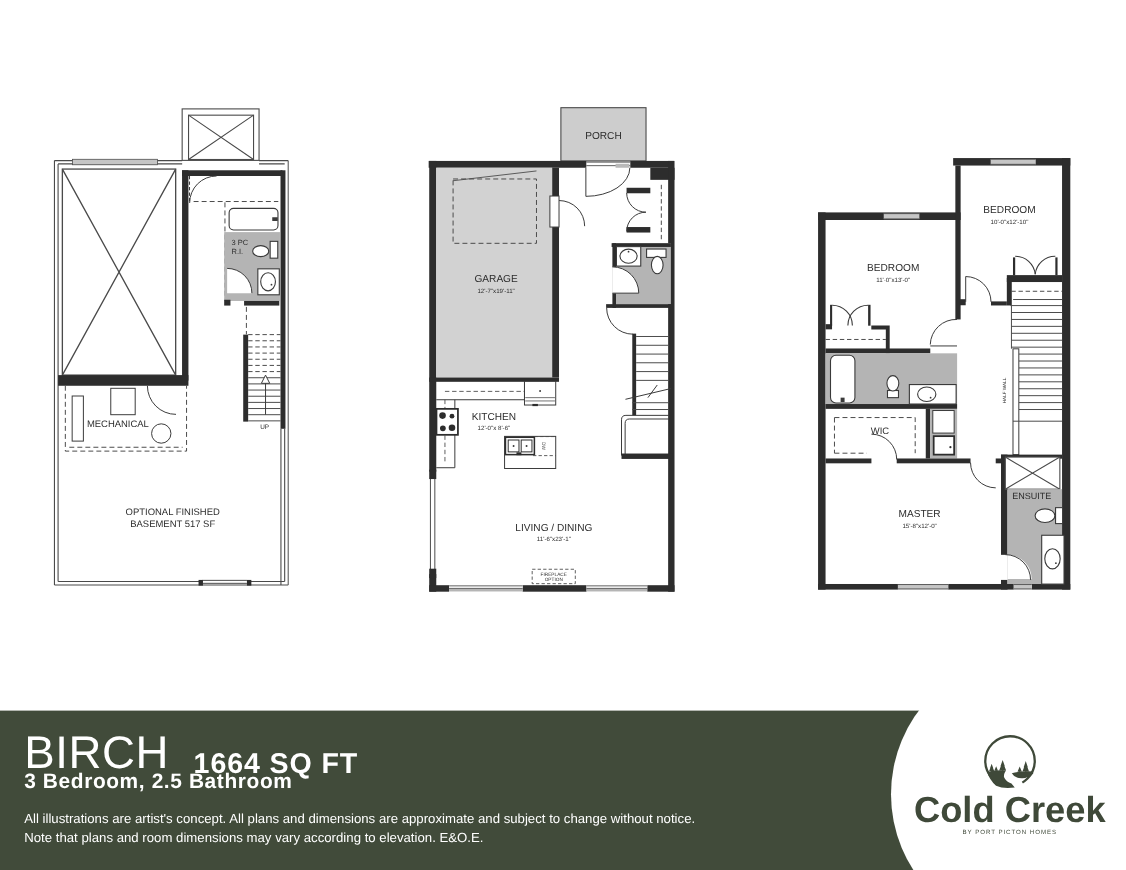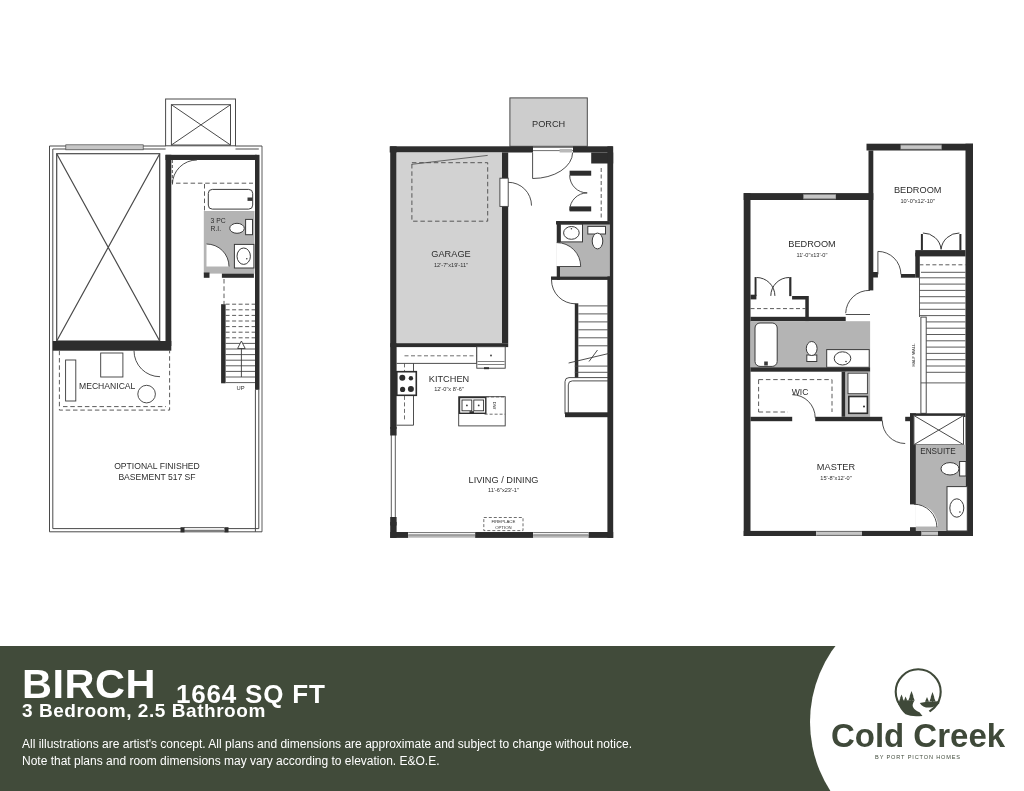--- a/index.html
+++ b/index.html
@@ -485,21 +485,21 @@
 <path d="M915.9 504.4 A22 22 0 0 1 937.9 526.4 L915.9 526.4 Z" fill="#ffffff" stroke="none"></path>
 <path d="M913.9 504.2 A23 23 0 0 1 936.9 527.2" fill="none" stroke="#3a3a3a" stroke-width="0.9"></path>
 </g>
 
 </svg>
 
 <div class="abs" style="left:0;top:646px;width:1024px;height:145px;background:#414b3a"></div>
 
 <div class="abs" style="left:810px;top:595px;width:254px;height:254px;border-radius:50%;background:#ffffff"></div>
 
-<div class="abs" style="left:22px;top:660px;color:#fff;font-size:41.5px;font-weight:bold;letter-spacing:0.5px">BIRCH</div>
+<div class="abs" style="left:22px;top:660px;color:#fff;font-size:41.5px;font-weight:normal;letter-spacing:0.5px">BIRCH</div>
 
 <div class="abs" style="left:176px;top:679px;color:#fff;font-size:26px;font-weight:bold;letter-spacing:0.8px">1664 SQ FT</div>
 
 <div class="abs" style="left:22px;top:700px;color:#fff;font-size:19px;font-weight:bold;letter-spacing:0.55px">3 Bedroom, 2.5 Bathroom</div>
 
 <div class="abs" style="left:22px;top:736px;color:#fff;font-size:12px;line-height:17px">All illustrations are artist's concept. All plans and dimensions are approximate and subject to change without notice.<br>Note that plans and room dimensions may vary according to elevation. E&amp;O.E.</div>
 
 <svg class="abs" style="left:860px;top:655px" width="120" height="120" viewBox="0 0 120 120">
 
   <circle cx="58.2" cy="36.8" r="22.5" fill="none" stroke="#3f4939" stroke-width="2.1"></circle>

